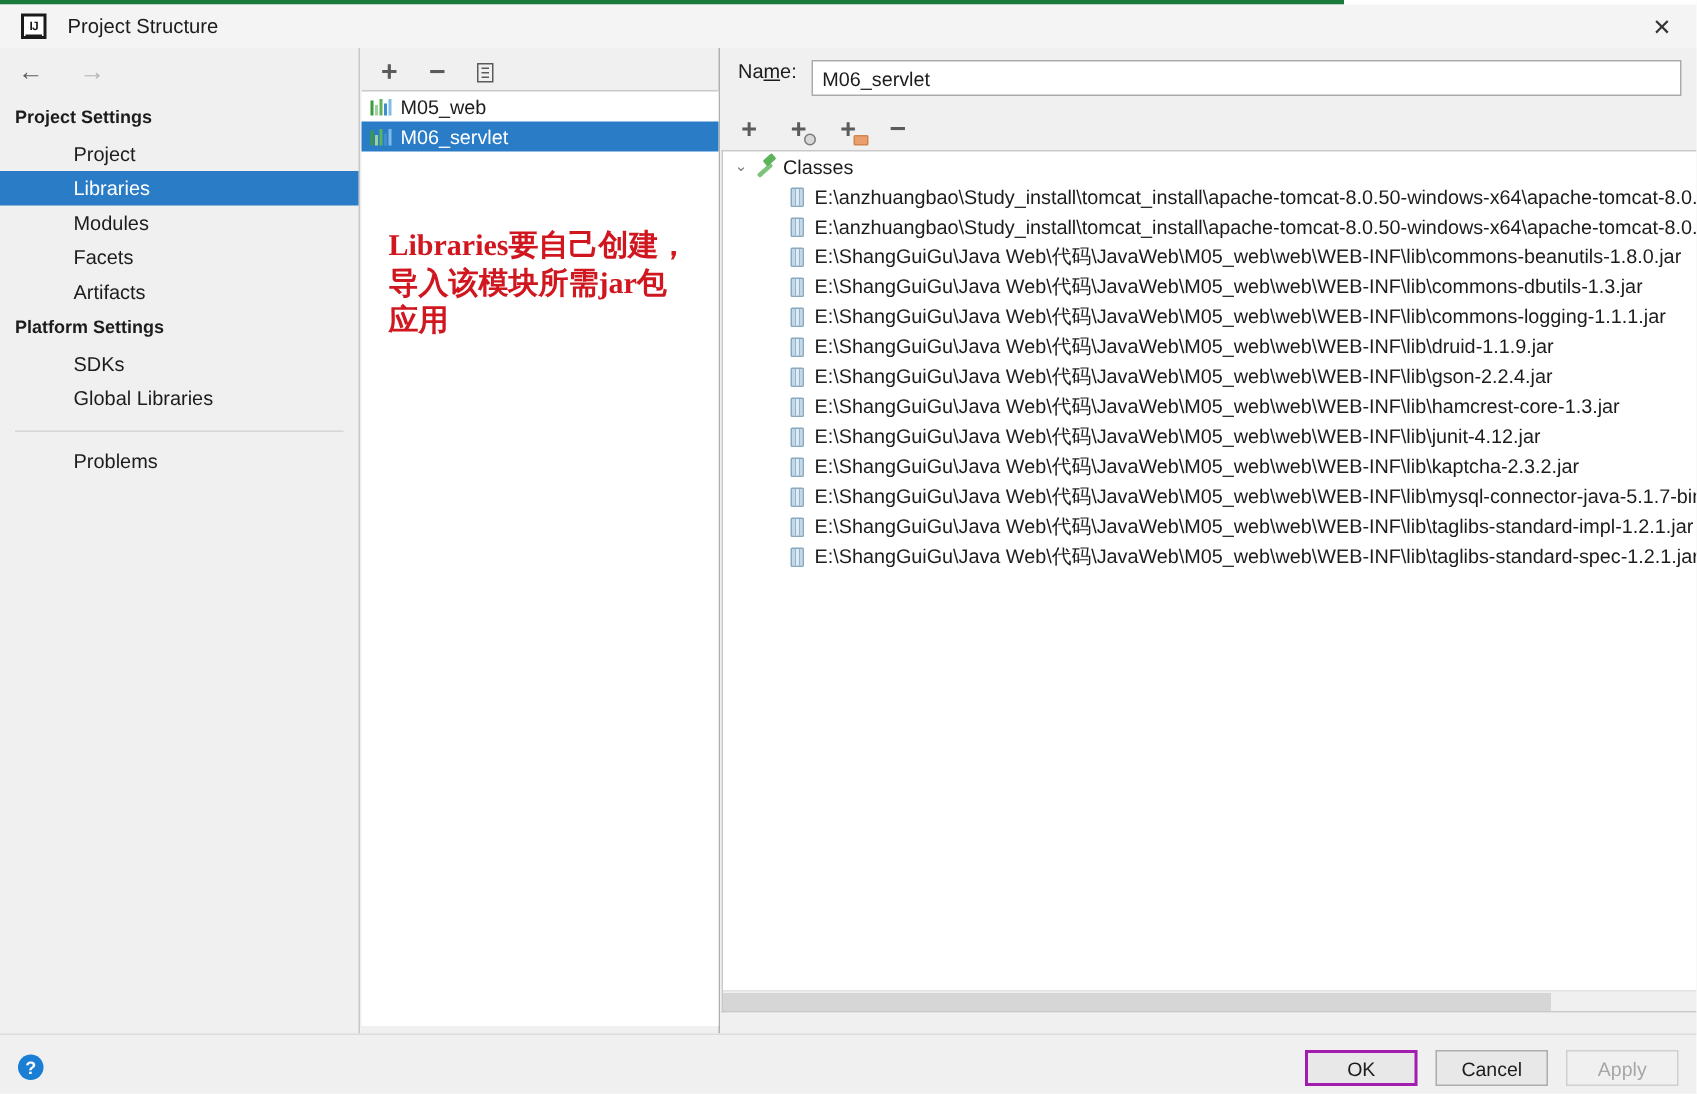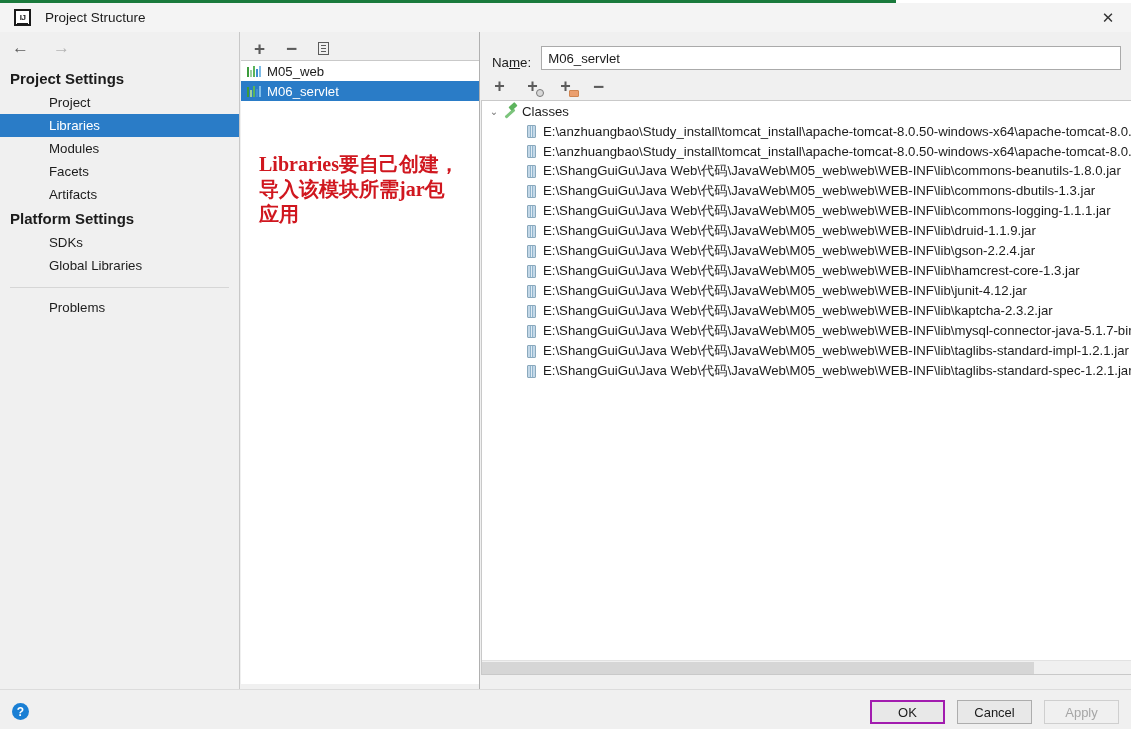--- a/index.html
+++ b/index.html
@@ -77,21 +77,21 @@
   }
   .nav-arrow {
     font-size: 17px; line-height: 1;
     color: #5c5c5c; cursor: pointer;
     padding: 2px 4px;
   }
   .nav-arrow.disabled { color: #b4b4b4; cursor: default; }
 
   .side-list { margin-top: 4px; }
   .side-group {
-    font-size: 15px; font-weight: bold; color: #1c1c1c;
+    font-size: 12px; font-weight: bold; color: #1c1c1c;
     padding: 4px 0 4px 10px;
     line-height: 17px;
   }
   .side-item {
     font-size: 13.3px; color: #1c1c1c;
     padding: 4px 0 4px 49px;
     line-height: 15px;
     cursor: pointer;
   }
   .side-item.selected {
@@ -171,21 +171,21 @@
   .lib-icon i:nth-child(5){ height:11px; background:#7fbde8; }
 
   
   .rightpanel {
     position: absolute; left: 481px; top: 0;
     width: 650px; height: 657px;
     background: #f0f0f0;
   }
   .name-row {
     height: 30px; margin-top: 8px;
-    display: flex; align-items: flex-end;
+    display: flex; align-items: flex-start;
     padding: 0 10px 0 11px;
   }
   .name-label {
     font-size: 13.3px; color: #1c1c1c;
     margin-right: 10px;
   }
   .name-label u { text-decoration: underline; }
   .name-input {
     flex: 1; height: 24px;
     border: 1px solid #aaaaaa;

